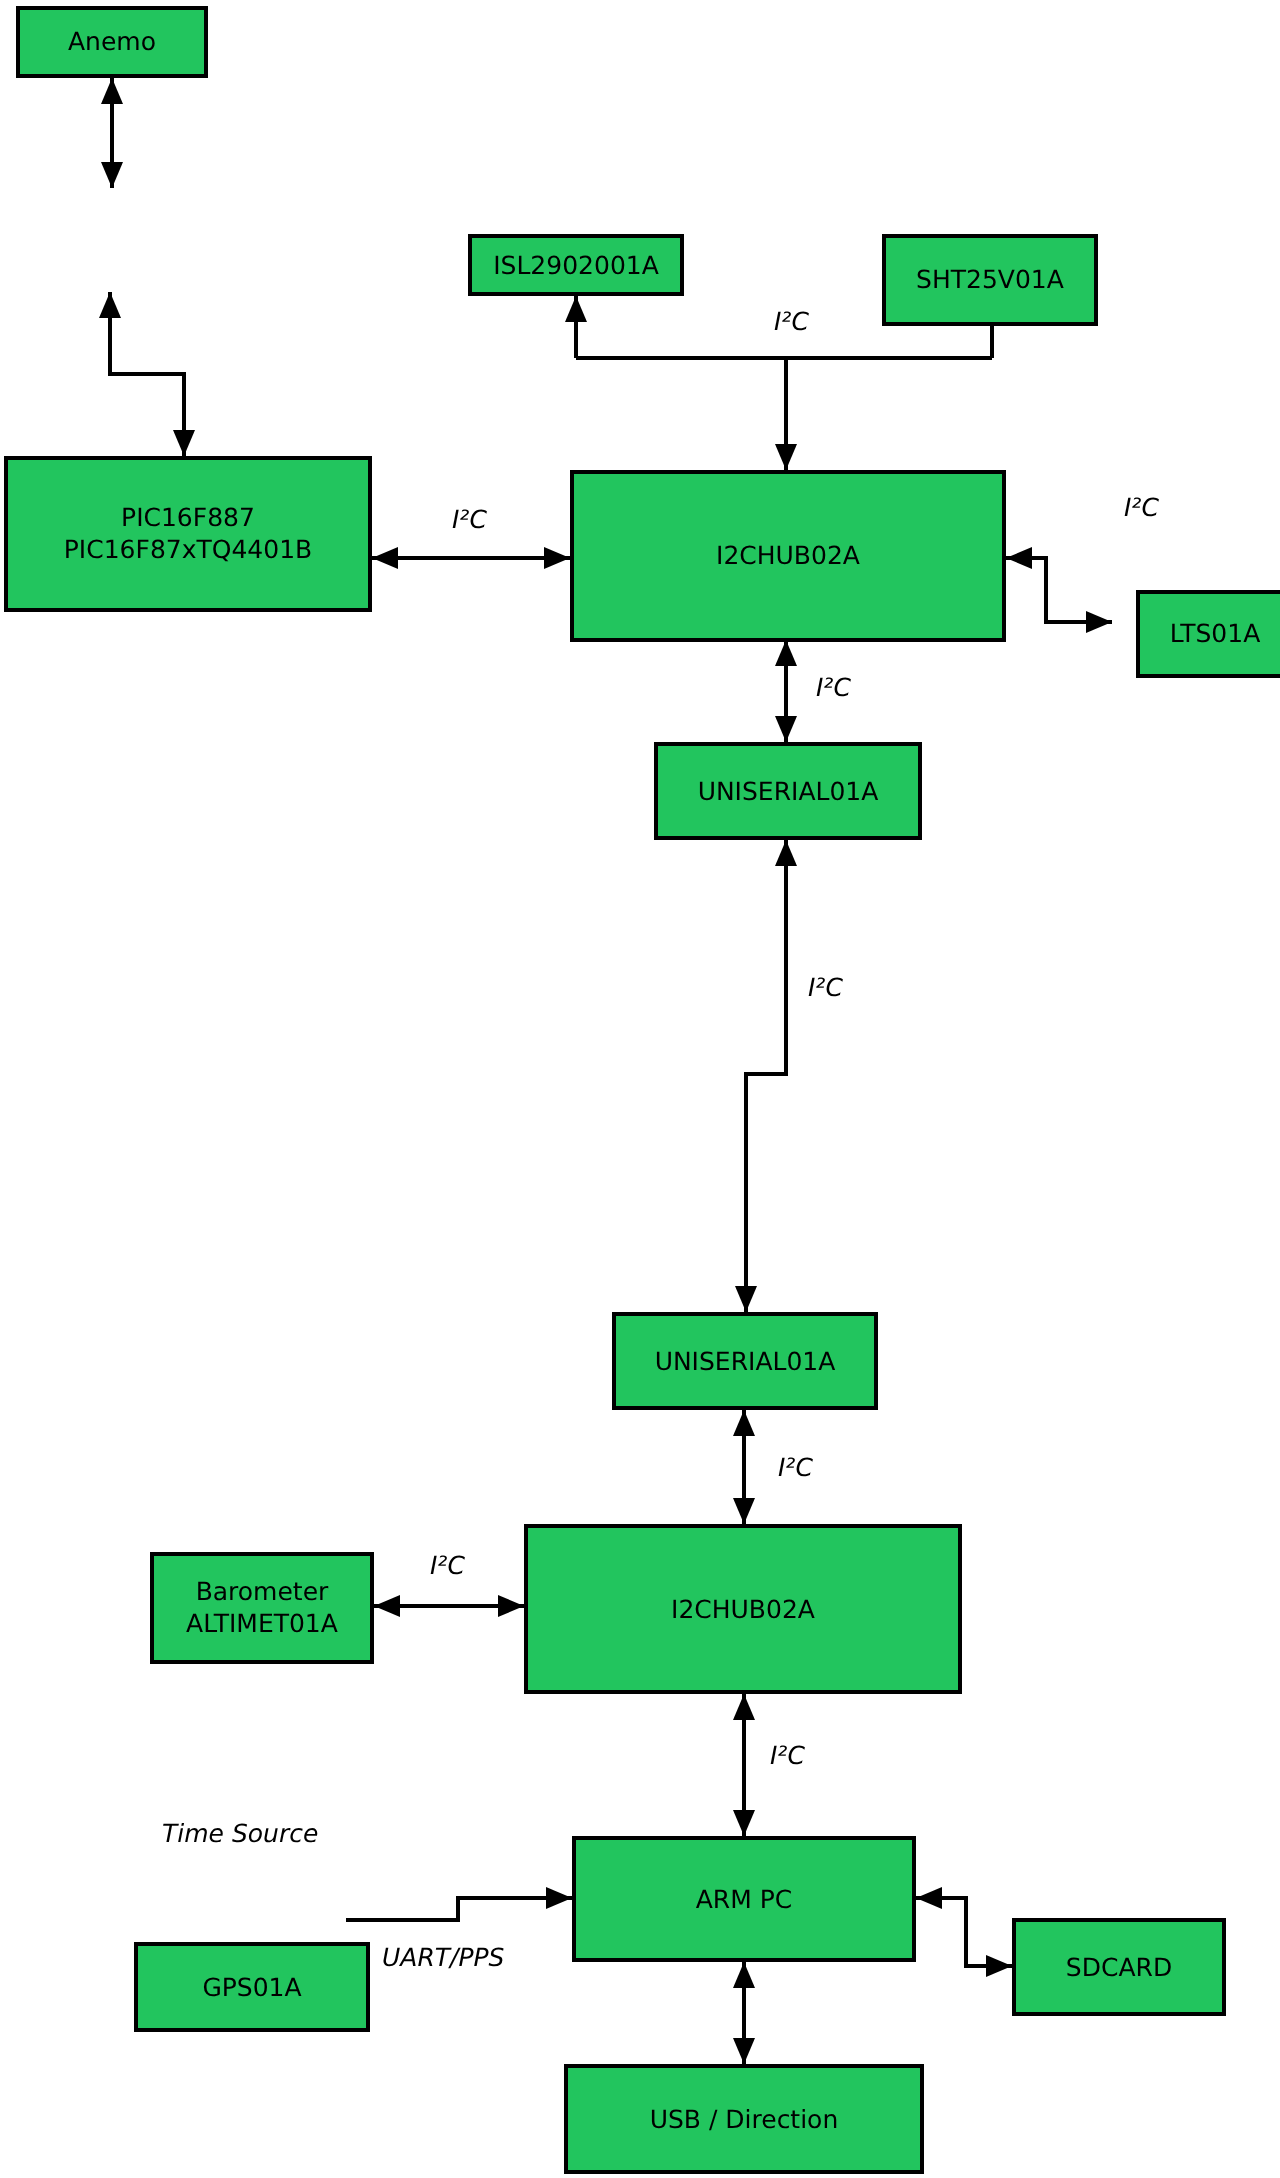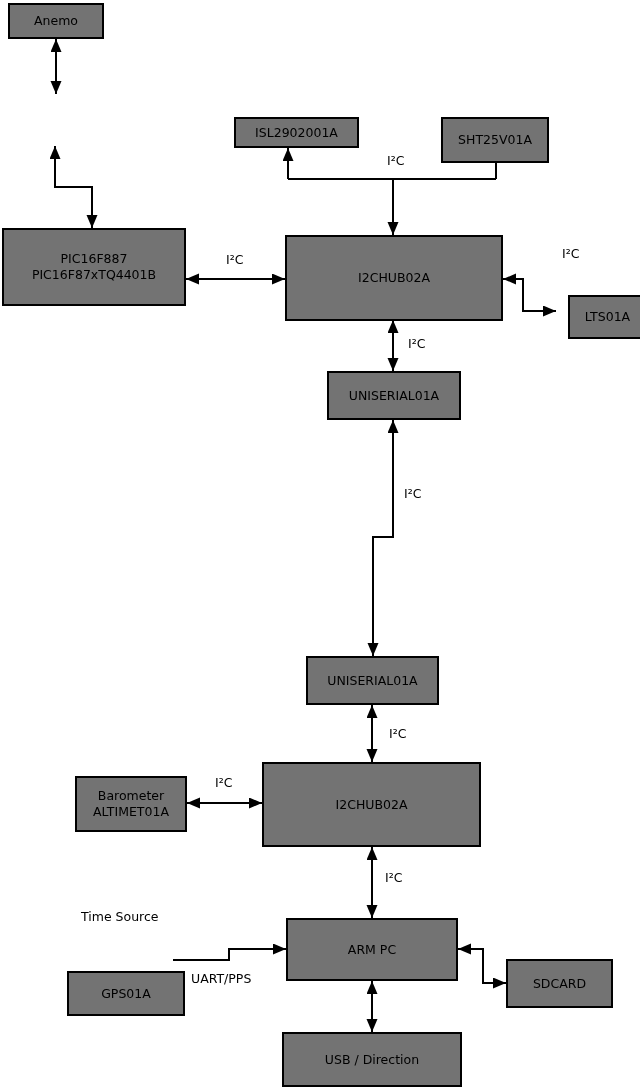--- a/index.html
+++ b/index.html
@@ -18,37 +18,38 @@
     width: 640px; height: 1089px;
   }
   .wire {
     fill: none;
     stroke: #000000;
     stroke-width: 2;
   }
   .node {
     position: absolute;
     box-sizing: border-box;
-    background: #737373;
+    background: #22c55e;
     border: 2px solid #000000;
     display: flex;
     align-items: center;
     justify-content: center;
   }
   .node-label {
     font-size: 12.5px;
     line-height: 16px;
     text-align: center;
     white-space: pre-line;
   }
   .edge-label {
     position: absolute;
     font-size: 12.5px;
     line-height: 16px;
     white-space: nowrap;
+    font-style: italic;
   }
 </style>
 </head>
 <body>
 
 <div id="stage">
 
   <svg class="wires" viewBox="0 0 640 1089" aria-hidden="true">
     <defs>
       <marker id="ah" markerUnits="userSpaceOnUse" markerWidth="14" markerHeight="12" refX="13" refY="5.5" orient="auto-start-reverse">
@@ -79,21 +80,21 @@
   <div class="node" style="left:8px;top:3px;width:96px;height:36px">
     <span class="node-label">Anemo</span>
   </div>
 
 
   <div class="node" style="left:2px;top:228px;width:184px;height:78px">
     <span class="node-label">PIC16F887
 PIC16F87xTQ4401B</span>
   </div>
 
-  <div class="node" style="left:234px;top:117px;width:125px;height:31px">
+  <div class="node" style="left:234px;top:117px;width:108px;height:31px">
     <span class="node-label">ISL2902001A</span>
   </div>
 
   <div class="node" style="left:441px;top:117px;width:108px;height:46px">
     <span class="node-label">SHT25V01A</span>
   </div>
 
   <div class="node" style="left:285px;top:235px;width:218px;height:86px">
     <span class="node-label">I2CHUB02A</span>
   </div>

